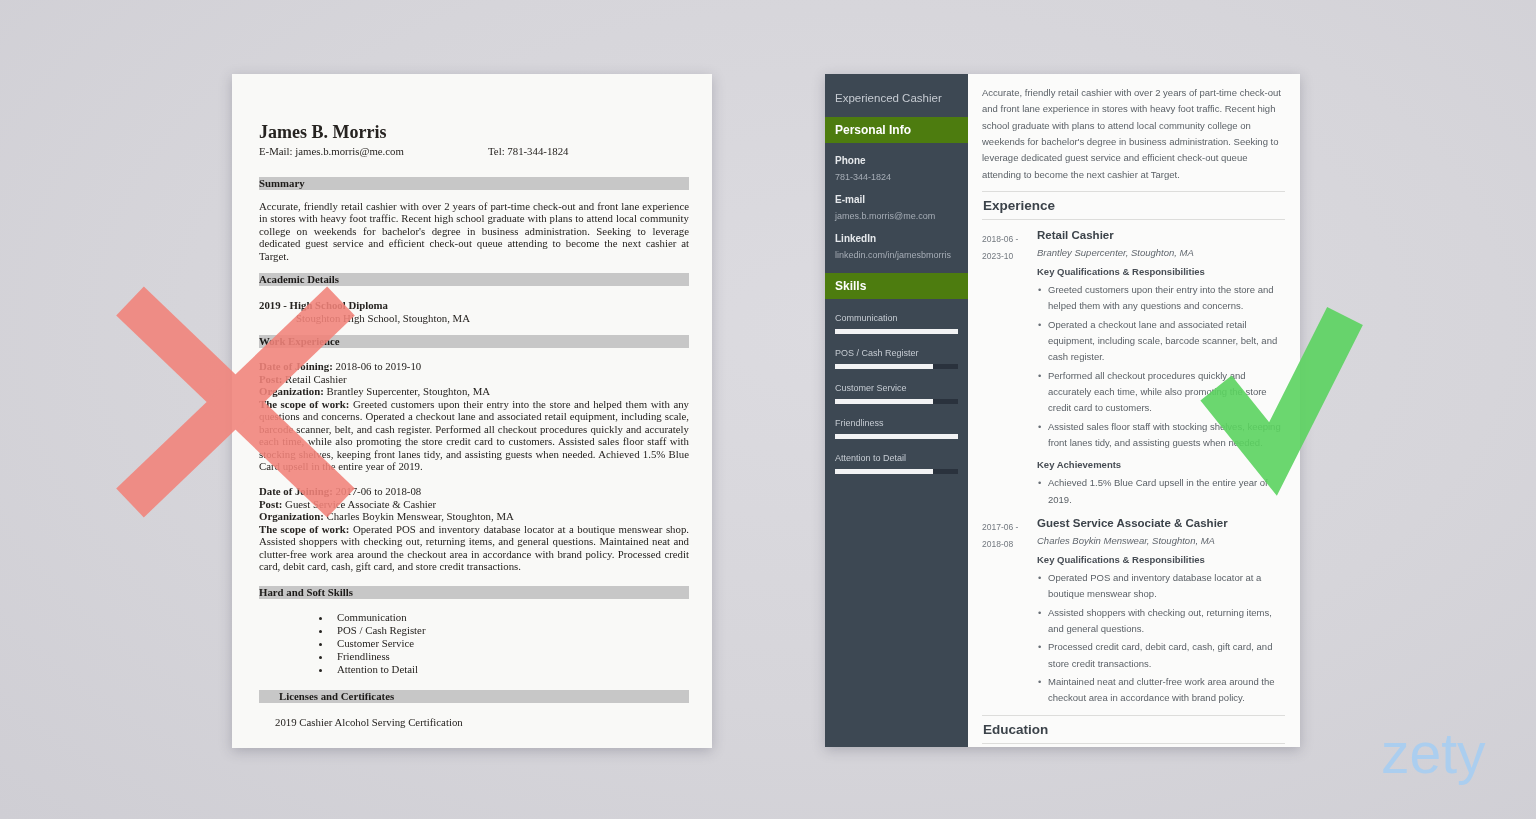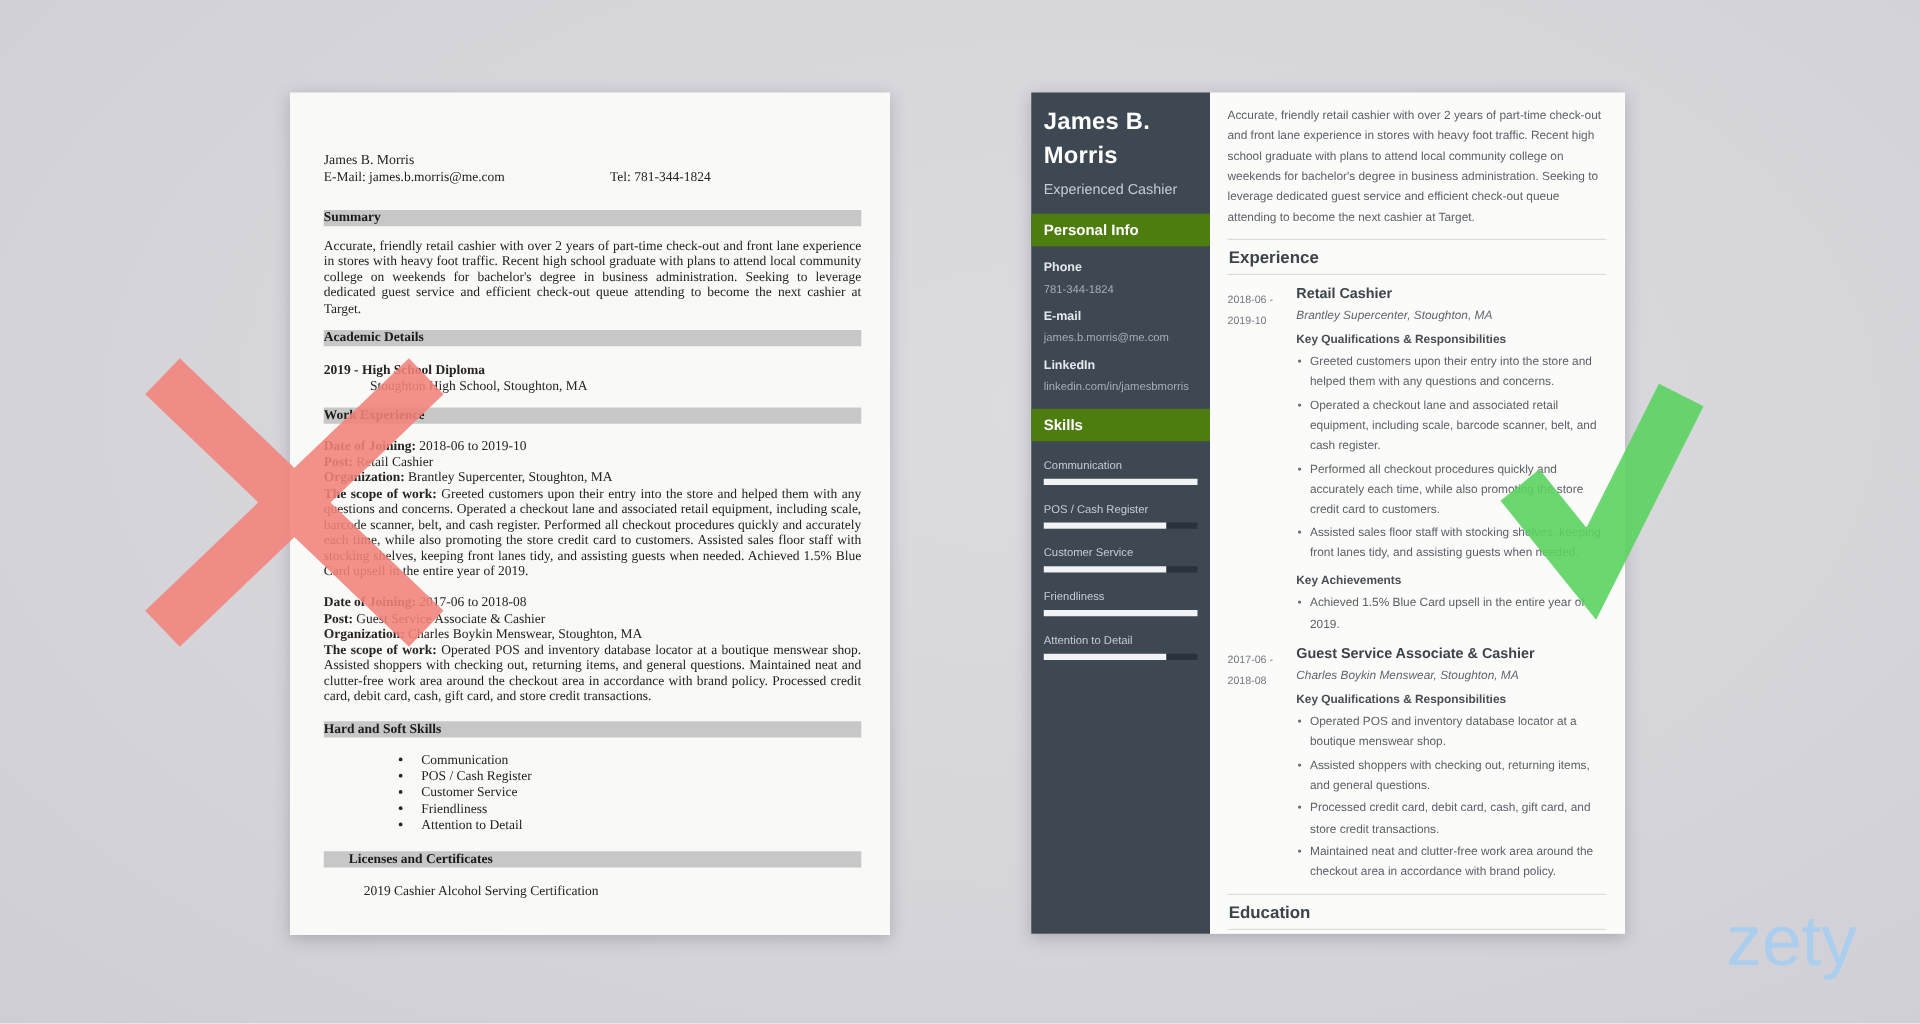--- a/index.html
+++ b/index.html
@@ -8,40 +8,40 @@
     position:relative; width:1536px; height:819px; overflow:hidden;
     background:radial-gradient(ellipse at 55% 40%, #dcdbe0 0%, #d6d5da 55%, #cfced4 100%);
   }
   
   .page-plain{
     position:absolute; left:232px; top:74px; width:480px; height:674px;
     background:#f9f9f7; box-shadow:0 3px 12px rgba(50,50,70,.25);
     box-sizing:border-box; padding:48px 23px 0 27px;
     font-family:"Liberation Serif", serif; color:#262320;
   }
-  .p-name{font-size:11px; font-weight:normal;}
+  .p-name{font-size:18px; font-weight:bold;}
   .p-contact{position:relative; font-size:10.8px; margin-top:2px; height:14px;}
   .p-tel{position:absolute; left:229px; top:0;}
   .p-bar{
     background:#c7c7c7; color:#1d1b19; font-weight:bold;
     font-size:10.8px; line-height:13px; height:13px; margin:0 0 0 0;
   }
   .p-bar.b-summary{margin-top:18px;}
   .p-bar.b-academic{margin-top:11px;}
   .p-bar.b-work{margin-top:11px;}
   .p-bar.b-skills{margin-top:13px;}
   .p-bar.b-licenses{margin-top:13px;padding-left:20px;}
   .p-par{font-size:10.8px; line-height:1.155; text-align:justify; margin:10px 0 0 0;}
   .p-diploma{font-size:10.8px; font-weight:bold; margin-top:13px;}
   .p-school{font-size:10.8px; margin:1px 0 0 37px;}
   .p-job{margin-top:12px; font-size:10.8px; line-height:1.16;}
   .p-job .scope{text-align:justify; margin:0;}
   .p-skill-list{margin:12px 0 0 0; padding:0 0 0 73px; font-size:10.8px; line-height:1.225;}
   .p-skill-list li{padding-left:5px;}
-  .p-license-line{font-size:10.8px; margin:13px 0 0 32px;}
+  .p-license-line{font-size:10.8px; margin:13px 0 0 16px;}
   
   .page-modern{
     position:absolute; left:825px; top:74px; width:475px; height:673px;
     display:flex; box-shadow:0 3px 12px rgba(50,50,70,.25);
   }
   .sidebar{
     width:143px; flex:none; background:#3d4853; color:#fff;
     box-sizing:border-box; padding:11px 10px; overflow:hidden;
   }
   .s-name{font-size:19px; font-weight:bold; line-height:1.42; letter-spacing:.2px;}
@@ -120,24 +120,20 @@
       <li>Friendliness</li>
       <li>Attention to Detail</li>
     </ul>
 
     <div class="p-bar b-licenses">Licenses and Certificates</div>
     <div class="p-license-line">2019 Cashier Alcohol Serving Certification</div>
   </div>
 
   <div class="page-modern">
     <div class="sidebar">
-      <div class="s-name">
-        <div>James B.</div>
-        <div>Morris</div>
-      </div>
       <div class="s-title">Experienced Cashier</div>
 
       <div class="s-band">Personal Info</div>
 
       <div>
         <div class="c-label">Phone</div>
         <div class="c-value">781-344-1824</div>
       </div>
       <div>
         <div class="c-label">E-mail</div>
@@ -183,21 +179,21 @@
     </div>
 
     <div class="main">
       <p class="m-summary">Accurate, friendly retail cashier with over 2 years of part-time check-out and front lane experience in stores with heavy foot traffic. Recent high school graduate with plans to attend local community college on weekends for bachelor's degree in business administration. Seeking to leverage dedicated guest service and efficient check-out queue attending to become the next cashier at Target.</p>
 
       <div class="m-sec">Experience</div>
 
       <div class="entry">
         <div class="e-date">
           <div>2018-06 -</div>
-          <div>2019-10</div>
+          <div>2023-10</div>
         </div>
         <div class="e-body">
           <div class="e-title">Retail Cashier</div>
           <div class="e-company">Brantley Supercenter, Stoughton, MA</div>
           <div class="e-sub">Key Qualifications &amp; Responsibilities</div>
           <div class="e-bullets">
             <div class="e-bullet">Greeted customers upon their entry into the store and helped them with any questions and concerns.</div>
             <div class="e-bullet">Operated a checkout lane and associated retail equipment, including scale, barcode scanner, belt, and cash register.</div>
             <div class="e-bullet">Performed all checkout procedures quickly and accurately each time, while also promoting the store credit card to customers.</div>
             <div class="e-bullet">Assisted sales floor staff with stocking shelves, keeping front lanes tidy, and assisting guests when needed.</div>

